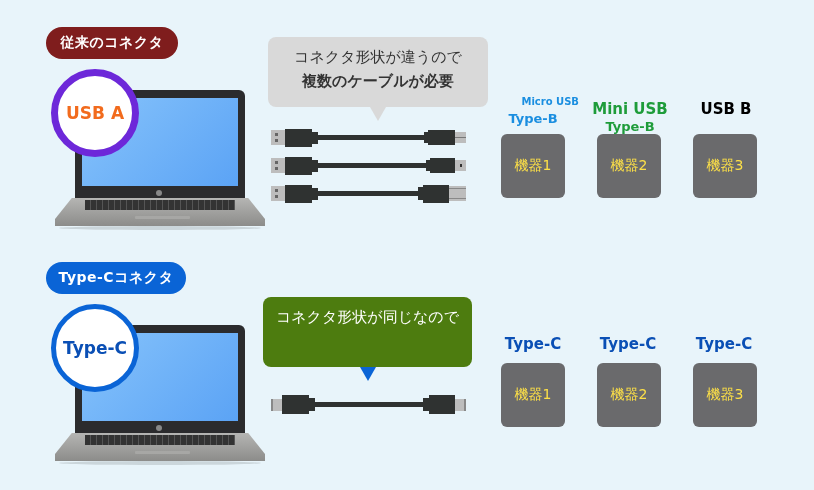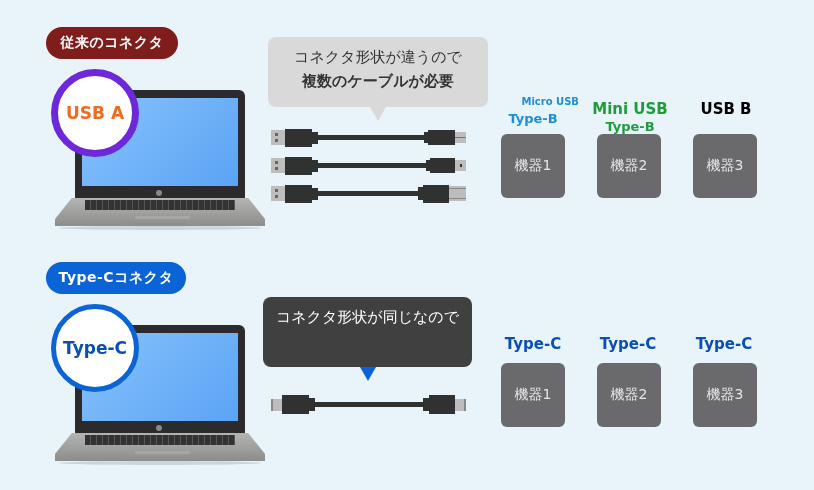--- a/index.html
+++ b/index.html
@@ -66,37 +66,37 @@
     position: absolute; border-radius: 8px; text-align: center;
     font-size: 15px; line-height: 24px; padding-top: 8px;
   }
   .bubble::after {
     content: ""; position: absolute; left: 50%; bottom: -14px; margin-left: -8px;
     border-left: 8px solid transparent; border-right: 8px solid transparent;
     border-top: 14px solid;
   }
   .bubble.gray { background: #d9d9d9; color: #333; }
   .bubble.gray::after { border-top-color: #d9d9d9; }
-  .bubble.blue { background: #404040; color: #fff; }
+  .bubble.blue { background: #4d7c0f; color: #fff; }
   .bubble.blue::after { border-top-color: #0a64d6; }
   .bubble .strong { font-weight: bold; }
   .bubble .yellow { color: #fff33a; font-weight: bold; font-size: 16px; }
 
   
   .cable { position: absolute; height: 16px; }
   .cable .wire { position: absolute; top: 6px; height: 5px; background: #2f3231; }
   .plugA-tip { position: absolute; width: 14px; height: 15px; background: #bdbdbd; top: 1px; }
   .plugA-tip i { position: absolute; left: 4px; width: 3px; height: 3px; background: #666; }
   .plug-body { position: absolute; background: #2f3231; }
 
   
   .dev-label { position: absolute; text-align: center; font-weight: bold; line-height: 17px; }
   .device {
     position: absolute; width: 64px; height: 64px; background: #6a6a6c;
-    border-radius: 6px; color: #e5e5e5; font-size: 14px;
+    border-radius: 6px; color: #fde047; font-size: 14px;
     display: flex; align-items: center; justify-content: center;
   }
 </style>
 </head>
 <body>
 
 <div class="pill orange" style="left:46px;top:27px;width:132px;">従来のコネクタ</div>
 
 <div class="laptop" style="left:55px;top:90px;">
   <div class="lid"></div>

